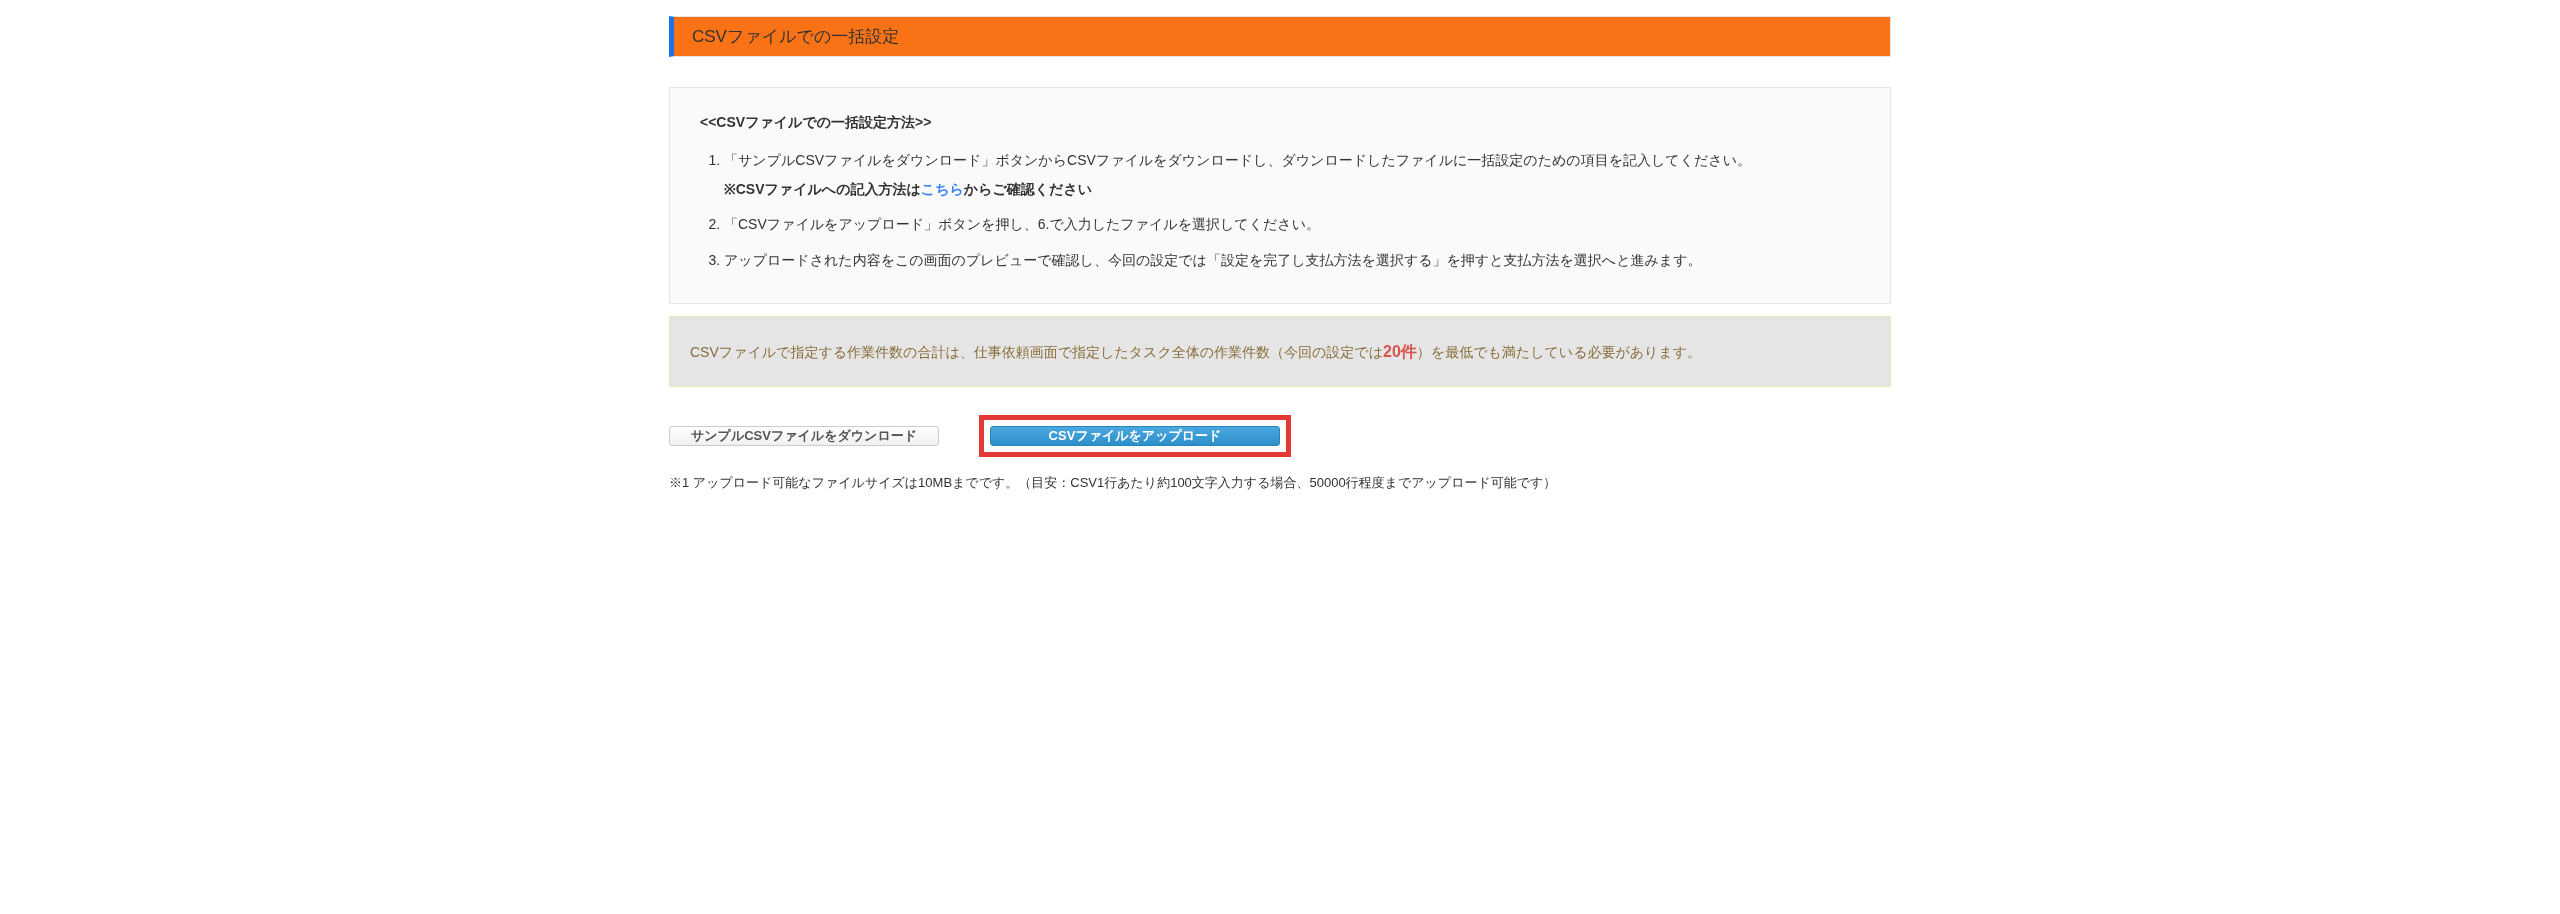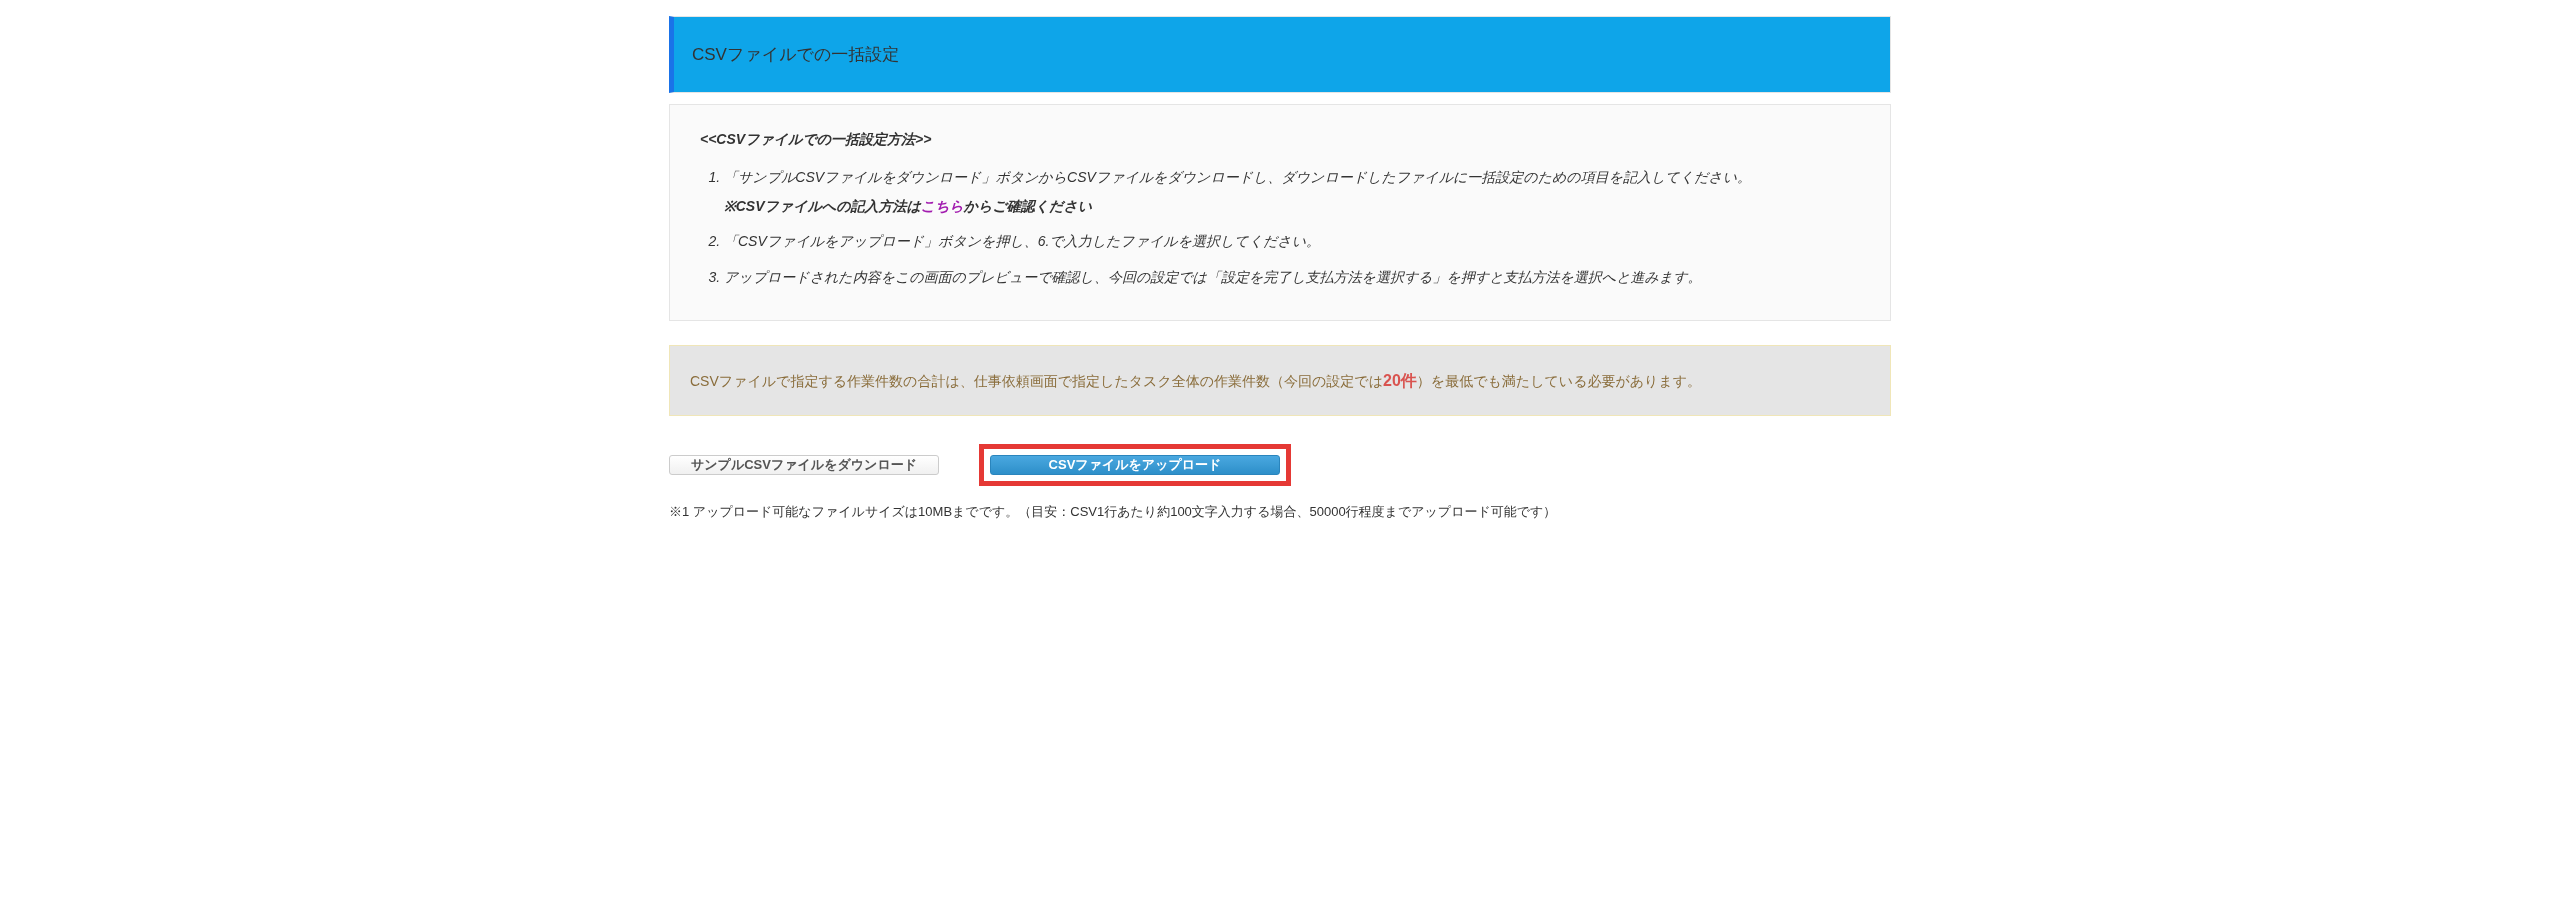--- a/index.html
+++ b/index.html
@@ -12,37 +12,36 @@
       background: #ffffff;
       color: #333;
       font-size: 14px;
     }
     .container {
       width: 1222px;
       margin: 0 auto;
       padding-top: 16px;
     }
     .page-header {
-      background: #0ea5e9;
+      background: #f97316;
       border: 1px solid #e5e5e5;
       border-left: 5px solid #1a73e8;
-      padding: 26px 18px;
-      margin-bottom: 11px;
+      padding: 8px 18px;
+      margin-bottom: 30px;
     }
     .page-header-title {
       font-size: 17px;
       font-weight: 400;
       color: #333;
     }
     .instructions-panel {
       background: #fafafa;
       border: 1px solid #e5e5e5;
       padding: 26px 38px 30px 30px;
-      margin-bottom: 24px;
-      font-style: italic;
+      margin-bottom: 12px;
     }
     .instructions-title {
       font-size: 14px;
       font-weight: bold;
       color: #333;
       margin-bottom: 16px;
     }
     .instructions-list {
       list-style: decimal;
       padding-left: 24px;
@@ -57,21 +56,21 @@
       margin-bottom: 0;
     }
     .note-line {
       display: block;
       margin-top: 4px;
     }
     .note-bold {
       font-weight: bold;
     }
     .link-text {
-      color: #a21caf;
+      color: #3b82f6;
       font-weight: bold;
       cursor: pointer;
     }
     .warning-panel {
       background: #e5e5e5;
       border: 1px solid #f0e6b8;
       padding: 22px 20px;
       margin-bottom: 28px;
       color: #8a6d3b;
       font-size: 14px;

